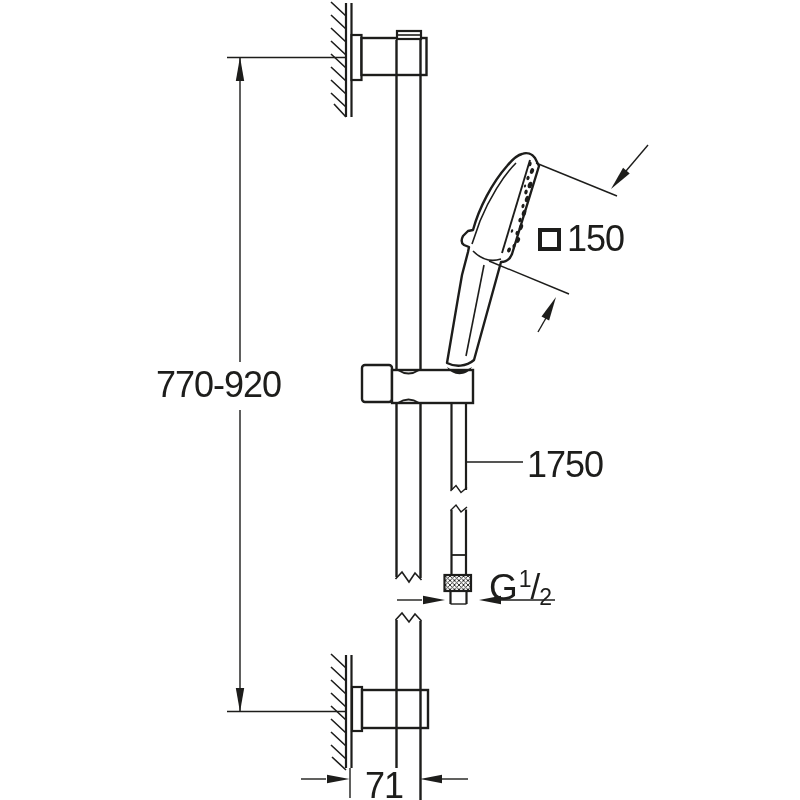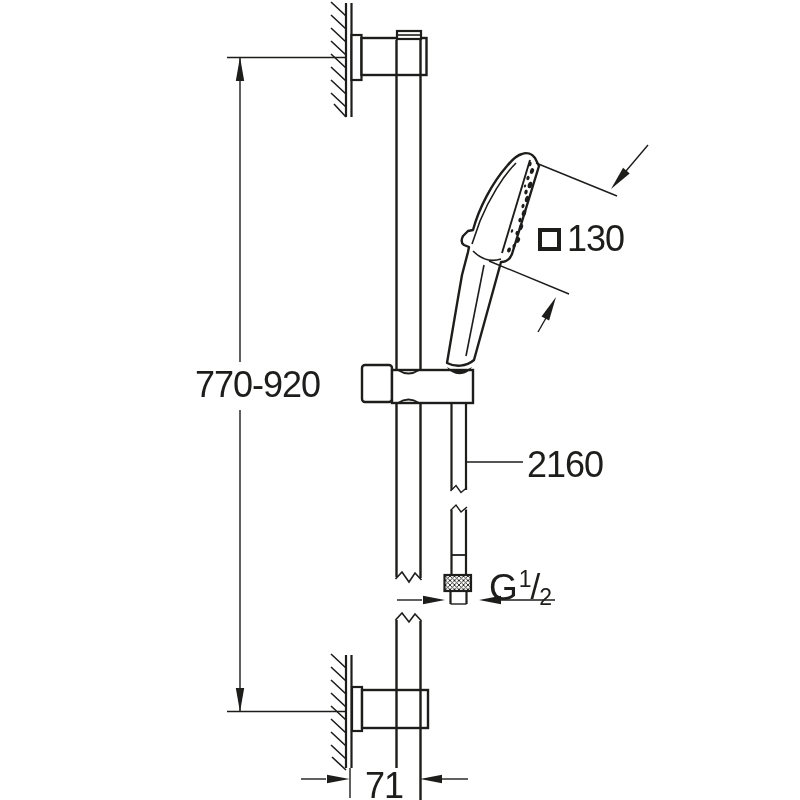--- a/index.html
+++ b/index.html
@@ -8,21 +8,21 @@
   .lbl{
     position:absolute;
     font-family:"Liberation Sans",sans-serif;
     color:#1d1d1b;
     font-size:36px;
     line-height:1;
     letter-spacing:-1px;
     background:#ffffff;
     white-space:nowrap;
   }
-  .lbl-range{left:156px;top:367px;width:164px;text-align:right;}
+  .lbl-range{left:156px;top:367px;width:164px;text-align:left;}
   .lbl-hose{left:527px;top:447px;}
   .lbl-head{left:538px;top:221px;display:flex;align-items:center;gap:6px;}
   .sq{width:15px;height:15px;border:4px solid #1d1d1b;display:inline-block;background:#fff;}
   .lbl-thread{left:489px;top:568px;background:transparent;}
   .lbl-thread .g{font-size:37px;}
   .lbl-thread .sup{font-size:23px;vertical-align:13px;margin-left:2px;}
   .lbl-thread .fsl{font-size:35px;vertical-align:1px;}
   .lbl-thread .sub{font-size:23px;vertical-align:-5px;}
   .lbl-offset{left:352px;top:768px;width:64px;text-align:center;}
 </style>
@@ -147,22 +147,22 @@
     <polygon points="349.5,779 327,774.8 327,783.2" fill="#1d1d1b" stroke="none"></polygon>
     <polygon points="420,779 442,774.8 442,783.2" fill="#1d1d1b" stroke="none"></polygon>
     <path d="M442,779 H468"></path>
   </g>
 </svg>
 
   <div class="lbl lbl-range">770-920</div>
 
   <div class="lbl lbl-head">
     <span class="sq"></span>
-    <span>130</span>
+    <span>150</span>
   </div>
 
-  <div class="lbl lbl-hose">2160</div>
+  <div class="lbl lbl-hose">1750</div>
 
   <div class="lbl lbl-thread"><span class="g">G</span><span class="sup">1</span><span class="fsl">/</span><span class="sub">2</span></div>
 
   <div class="lbl lbl-offset">71</div>
 
 </div>
 
 </body></html>

